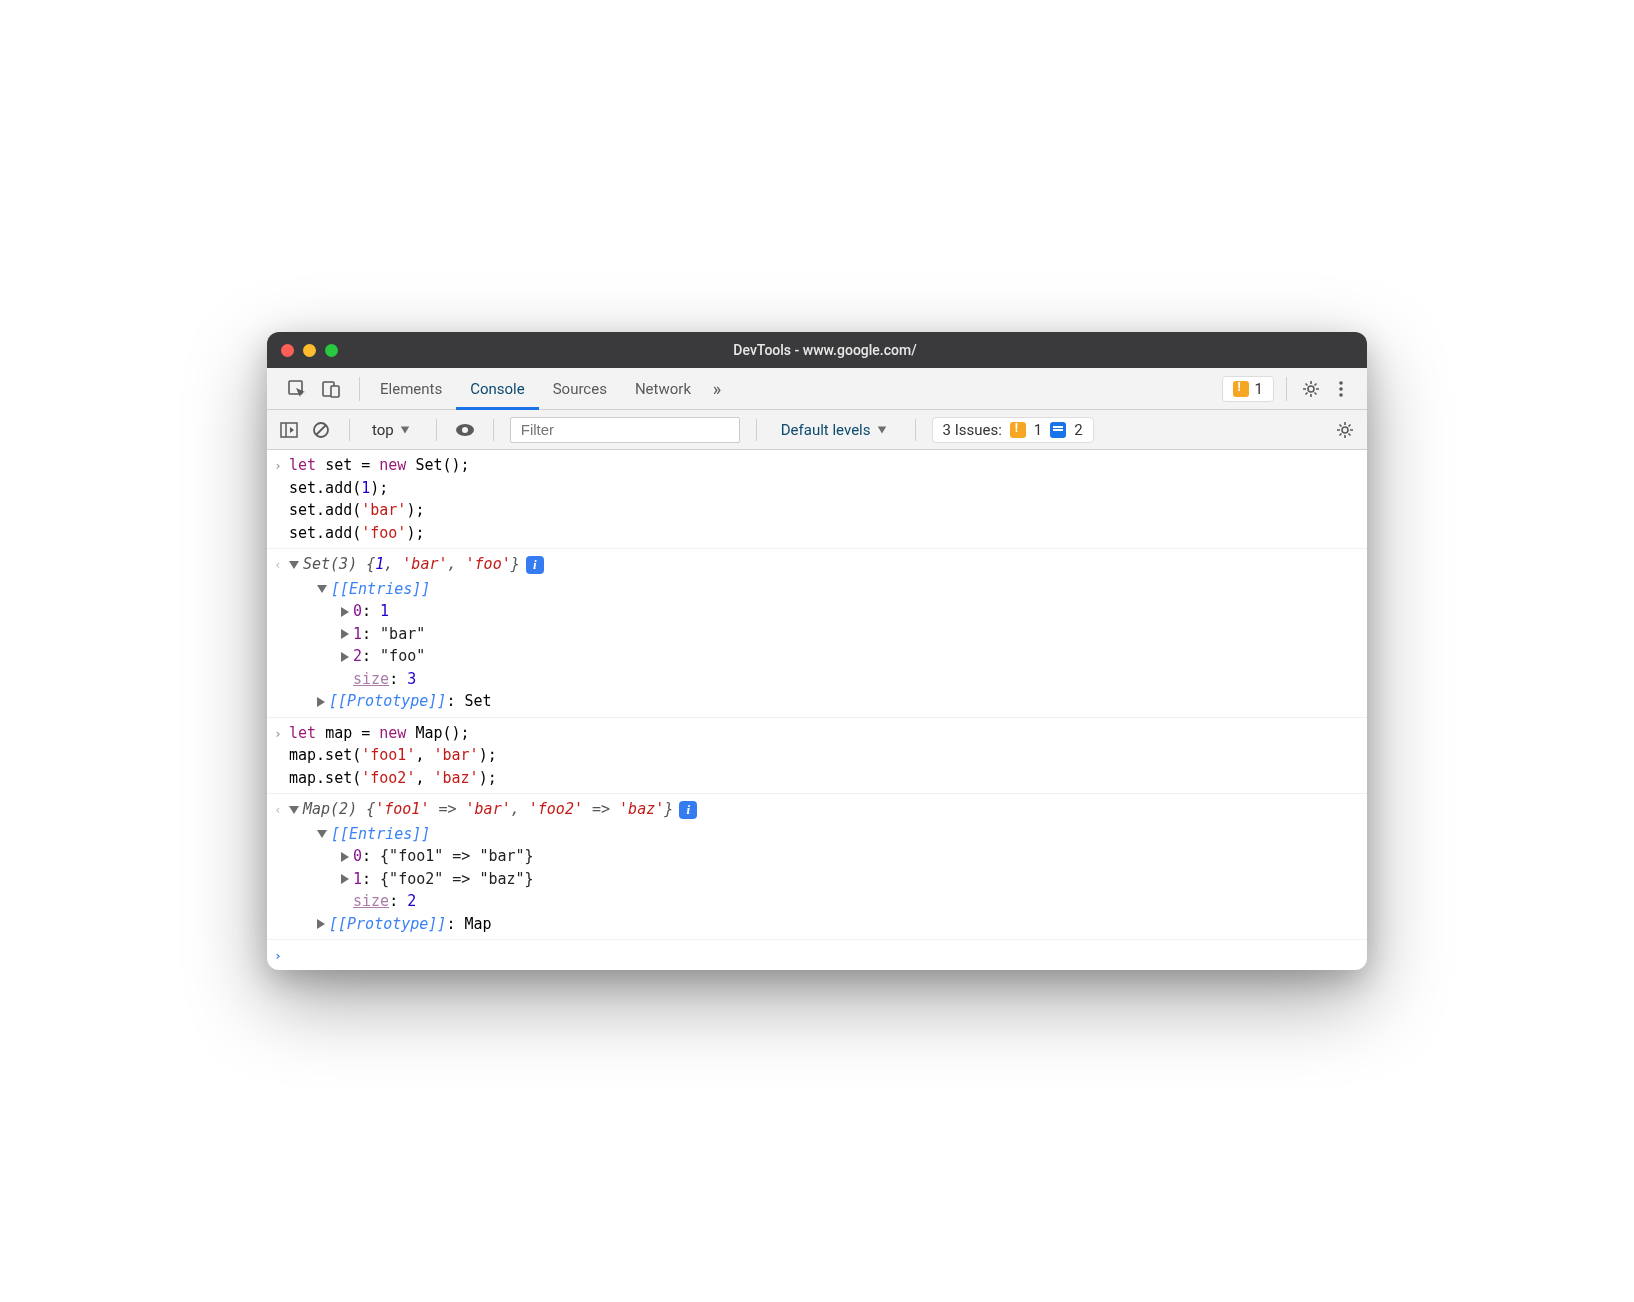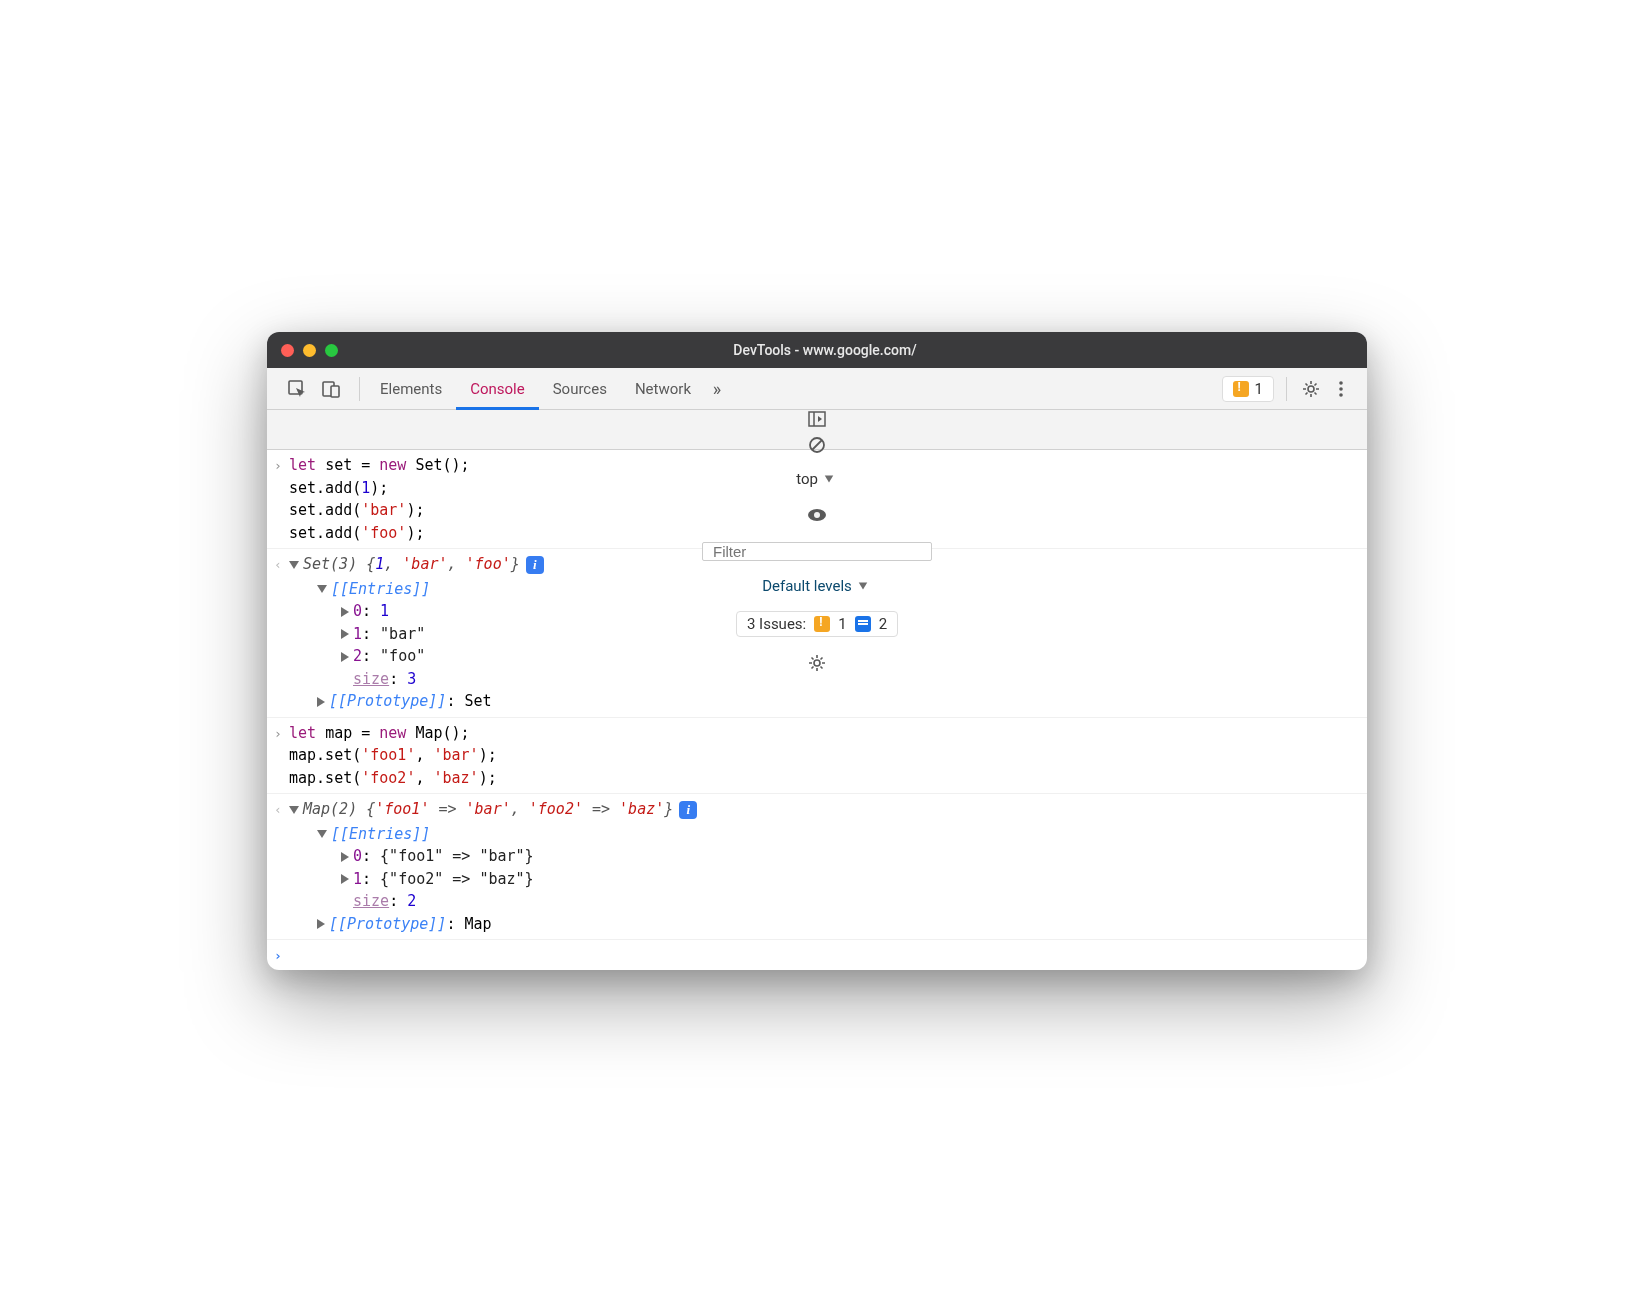--- a/index.html
+++ b/index.html
@@ -57,41 +57,40 @@
 .tab {
   padding: 0 14px;
   height: 42px;
   display: flex;
   align-items: center;
   color: #5a5a5a;
   font-size: 15px;
   cursor: pointer;
 }
 .tab.active {
-  color: #be185d;
+  color: #0c4a6e;
   border-bottom: 3px solid #1a73e8;
   padding-top: 3px;
 }
 .tabbar-right { margin-left: auto; display: flex; align-items: center; gap: 6px; padding-right: 6px; }
 .badge-count {
   display: flex; align-items: center; gap: 6px;
   background: #fff; border: 1px solid #ddd; border-radius: 4px;
   padding: 3px 10px; font-size: 15px; color: #333;
 }
 .warn-icon { width: 16px; height: 16px; background: #f5a623; border-radius: 3px; position: relative; }
 .warn-icon::after { content: "!"; color: #fff; font-weight: bold; font-size: 12px; position: absolute; left: 5px; top: -1px; }
 
 .toolbar {
   display: flex; align-items: center;
   border-bottom: 1px solid #d0d0d0;
   background: #f3f3f3;
   height: 40px;
   padding: 0 10px;
   gap: 8px;
-  flex-direction: column;
 }
 .tool-sep { width: 1px; height: 22px; background: #d0d0d0; margin: 0 8px; }
 .ctx-select { display: flex; align-items: center; gap: 6px; font-size: 15px; color: #333; padding: 0 6px; cursor: pointer; }
 .filter-input {
   border: 1px solid #ccc;
   background: #fff;
   height: 26px;
   padding: 0 10px;
   font-size: 15px;
   width: 230px;

